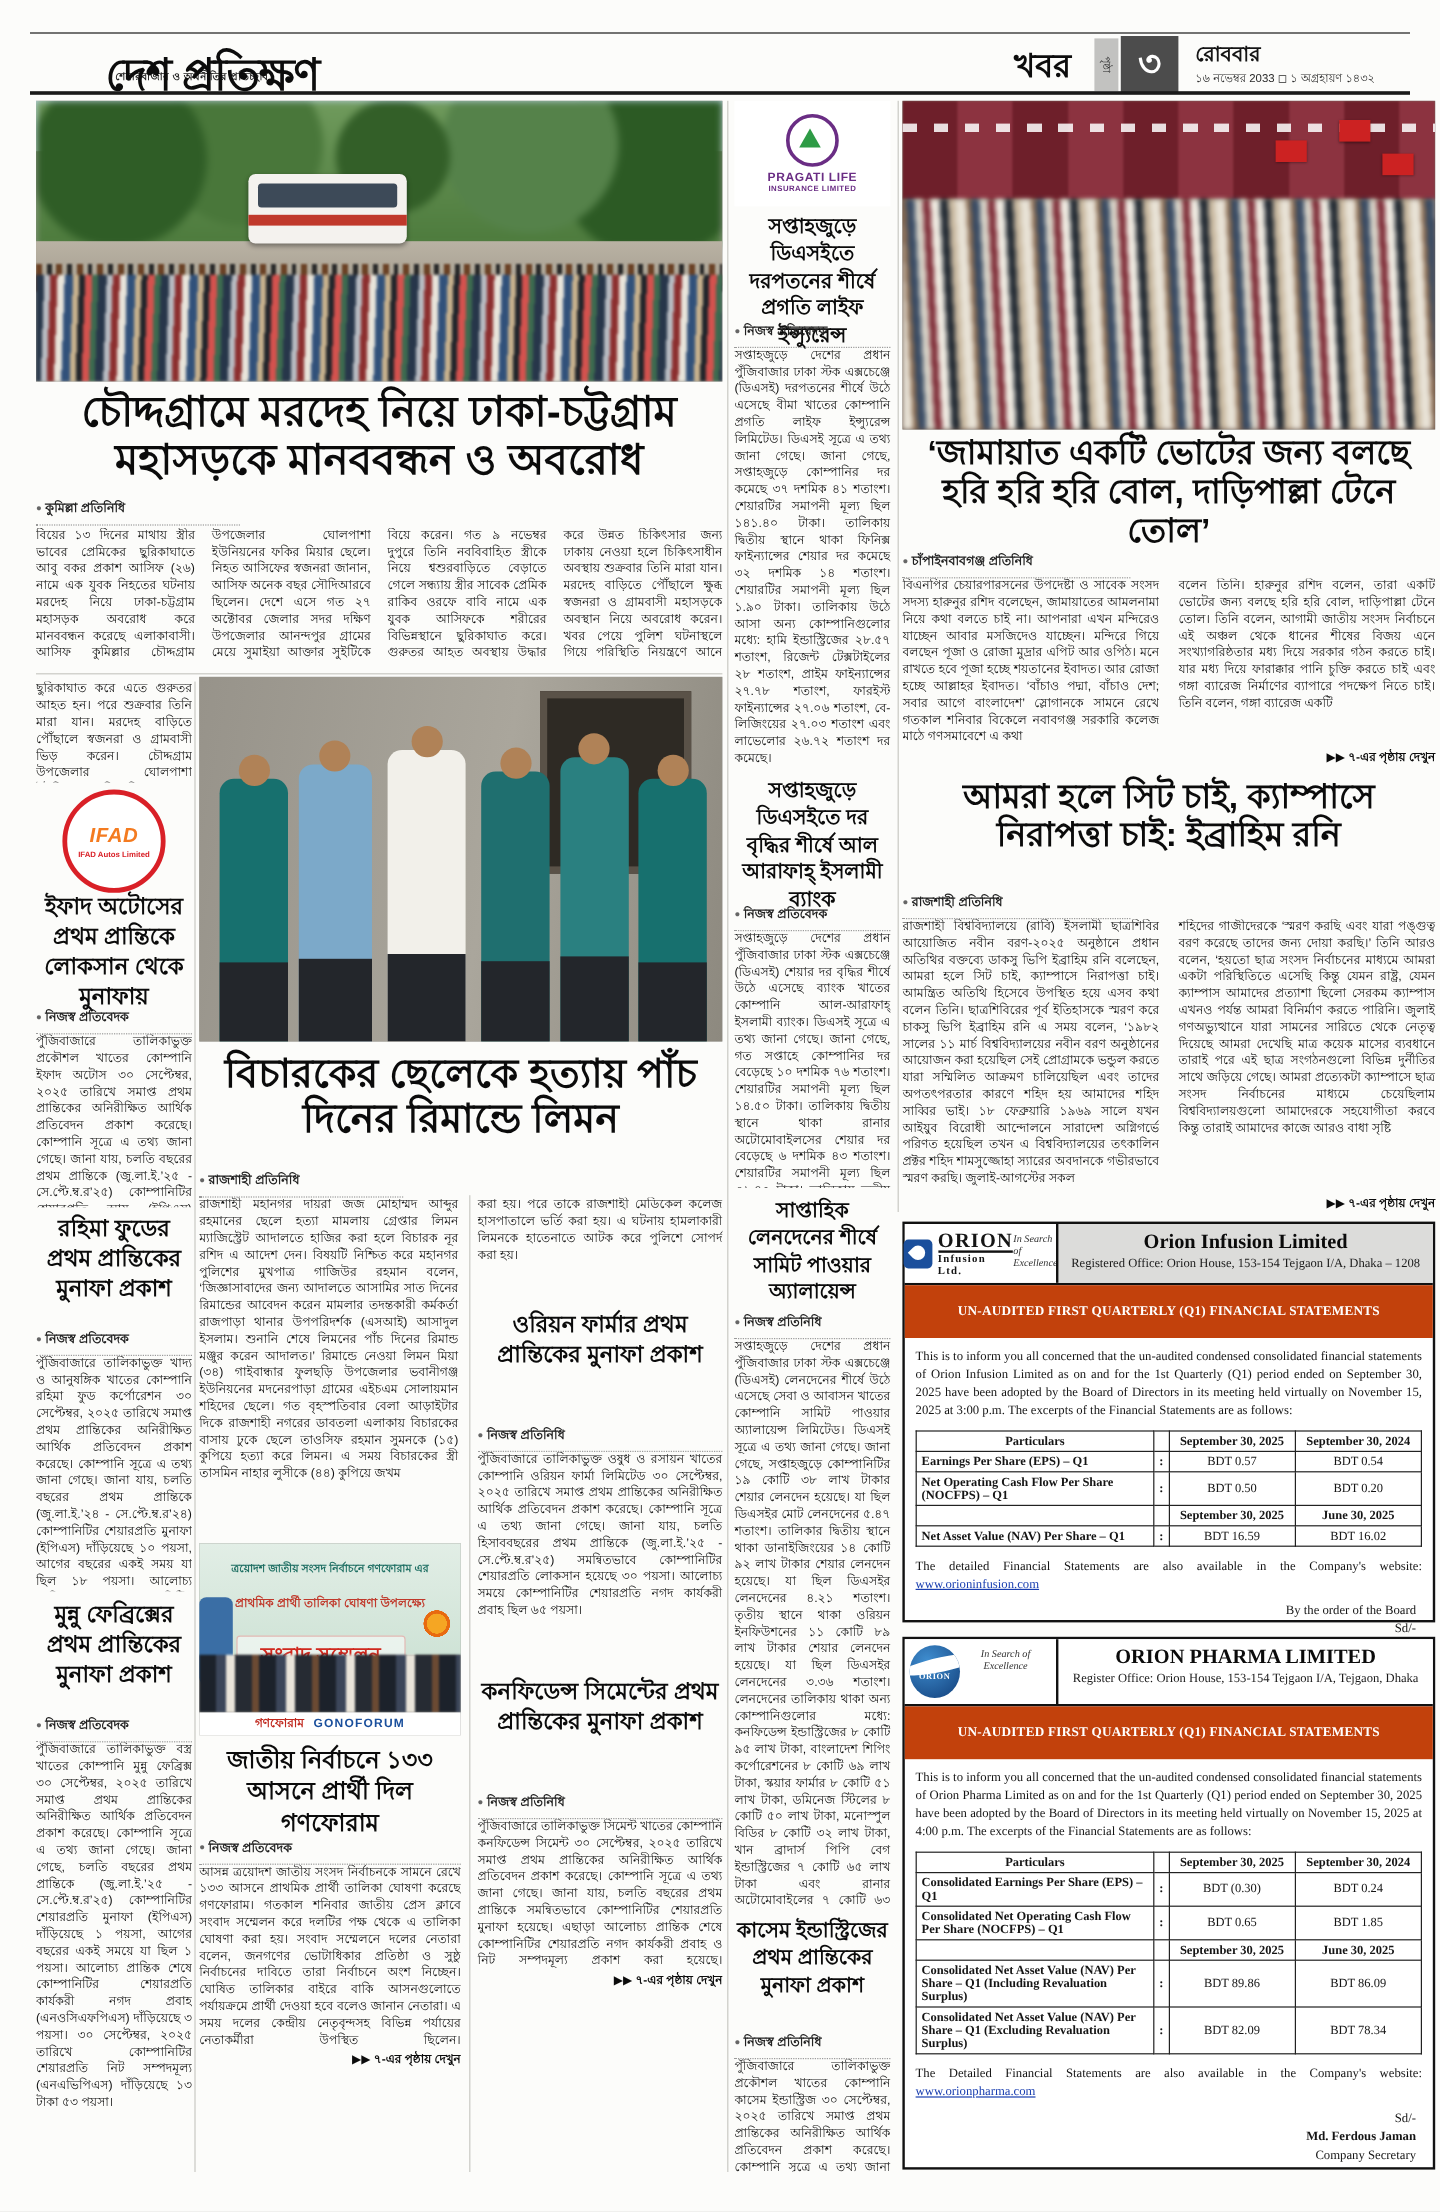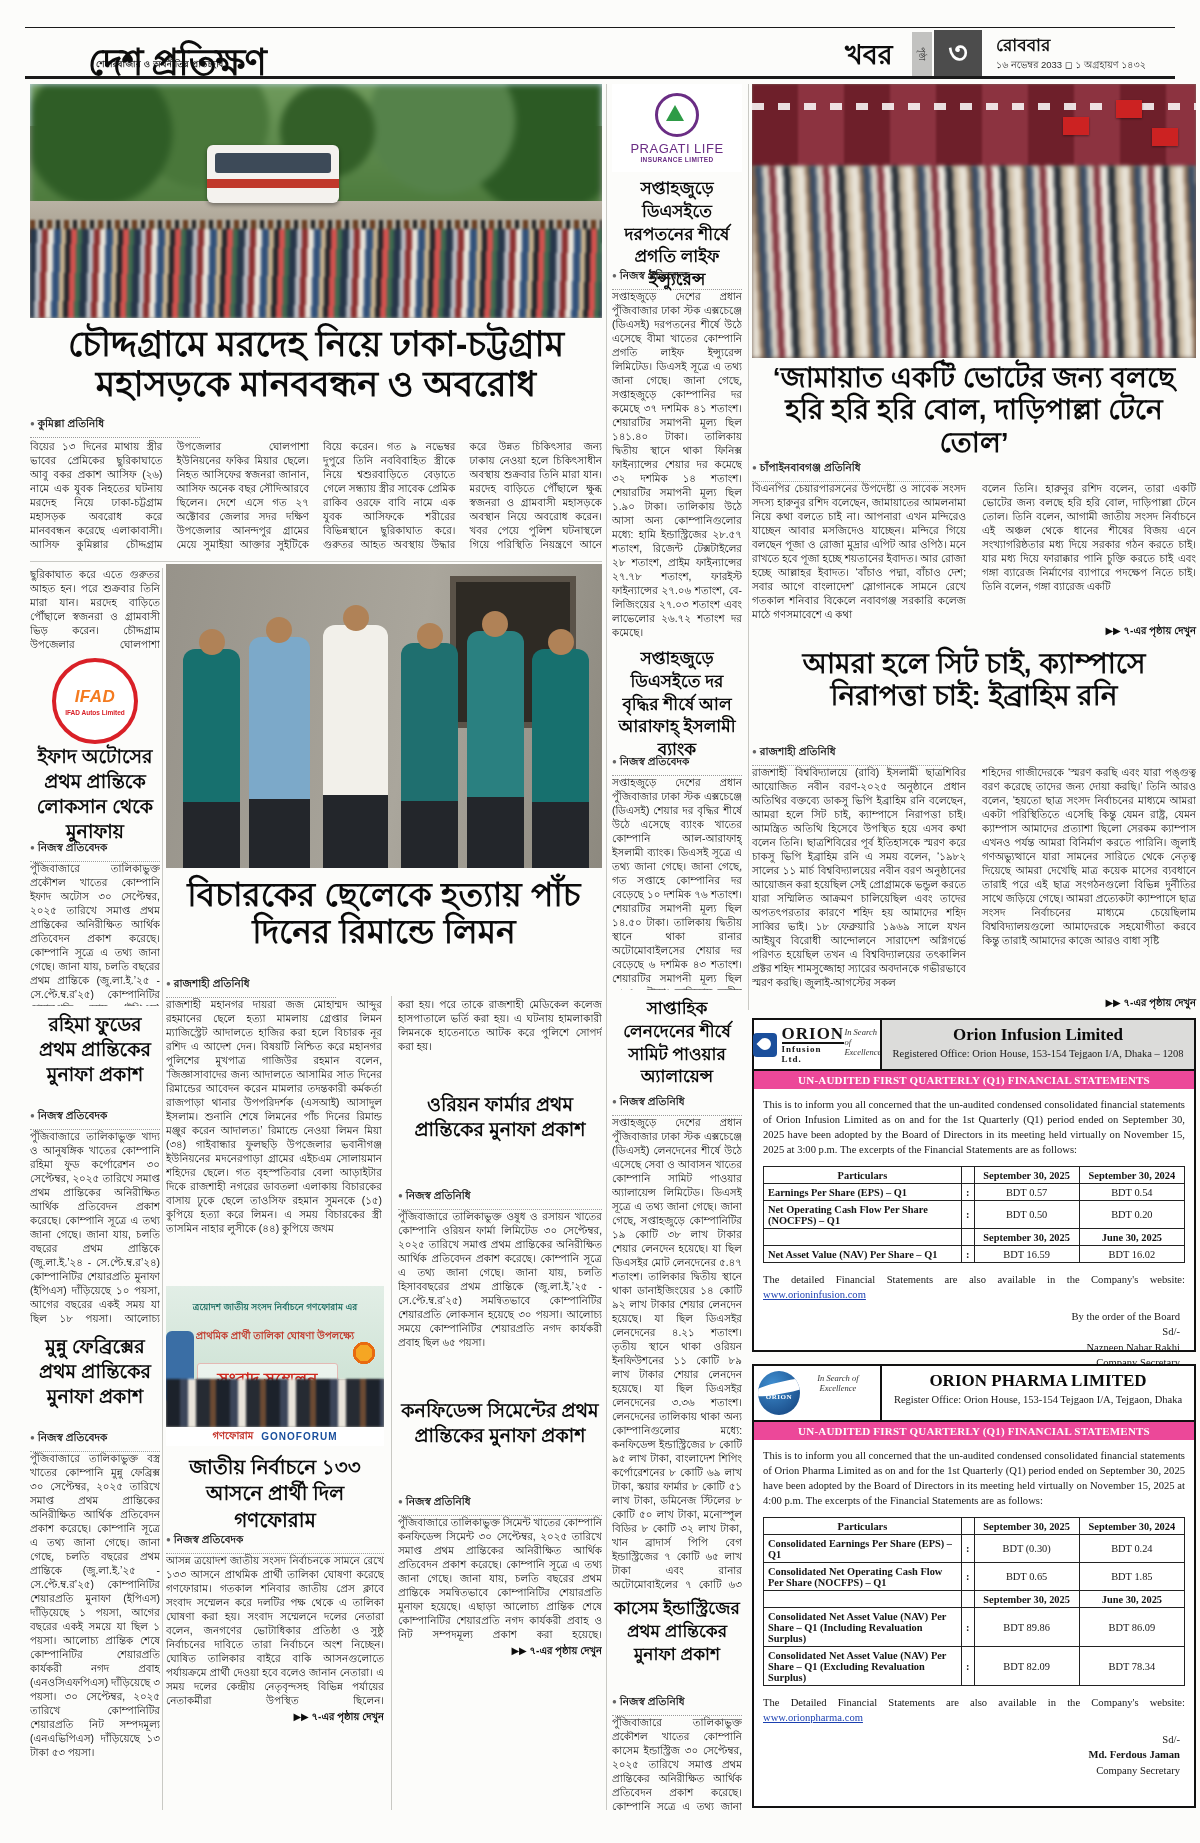--- a/index.html
+++ b/index.html
@@ -78,34 +78,34 @@
   .go-person{position:absolute;left:0;top:28%;width:13%;height:46%;background:#3a6ea5;border-radius:6px;}
   .go-people{top:58%;height:30%;filter:blur(1px);
     background:repeating-linear-gradient(90deg,#1c222b 0 14px,#3c465a 14px 22px,#e9e4da 22px 30px,#262b33 30px 44px,#6b4a33 44px 50px);}
   .go-caption{position:absolute;left:0;right:0;bottom:0;height:12%;background:#fff;display:flex;align-items:center;justify-content:center;gap:8px;}
   .go-cap-bn{font-size:10px;font-weight:800;color:#c0281e;}
   .go-cap-en{font-size:10px;font-weight:800;color:#1a4f9c;letter-spacing:1px;}
   
   .pragati-box{display:flex;flex-direction:column;align-items:center;justify-content:center;background:#fff;}
   .pragati-ring{width:38px;height:38px;border:3px solid #6a2d84;border-radius:50%;position:relative;}
   .pragati-ring::before{content:"";position:absolute;left:8px;top:9px;border-left:9px solid transparent;border-right:9px solid transparent;border-bottom:16px solid #2e9b46;}
-  .pragati-t1{margin-top:4px;font-size:13px;font-weight:400;color:#6a2d84;letter-spacing:.5px;}
+  .pragati-t1{margin-top:4px;font-size:10px;font-weight:700;color:#6a2d84;letter-spacing:.5px;}
   .pragati-t2{font-size:6.5px;font-weight:bold;color:#6a2d84;letter-spacing:.4px;}
   .ifad-circle{width:78px;height:78px;border:4px solid #d92027;border-radius:50%;margin:0 auto;
                display:flex;flex-direction:column;align-items:center;justify-content:center;background:#fff;}
   .ifad-brand{font-size:17px;font-weight:800;color:#f47b20;font-style:italic;letter-spacing:.5px;}
   .ifad-sub{font-size:6.5px;font-weight:bold;color:#d92027;margin-top:2px;}
   
   .fin-box{border:2.5px solid #111;background:#fff;font-family:"Liberation Serif","DejaVu Serif",serif;}
   .fin-head{display:flex;border-bottom:2px solid #111;}
   .fin-logo-cell{width:118px;padding:5px 4px;display:flex;flex-direction:row;justify-content:center;background:#fff;}
   .fin-title-cell{flex:1;background:#dcdcda;border-left:2px solid #111;text-align:center;padding:5px 4px;}
   .fin-title{font-size:17px;font-weight:bold;color:#0b0b0b;}
   .fin-addr{font-size:10.5px;color:#1a1a1a;margin-top:2px;line-height:1.3;}
-  .fin-bar{background:#ec4899;color:#fff;text-align:center;font-size:11px;font-weight:bold;padding:3px 0;letter-spacing:.2px;}
+  .fin-bar{background:#c2410c;color:#fff;text-align:center;font-size:11px;font-weight:bold;padding:16px 0;letter-spacing:.2px;}
   .fin-intro{font-size:10.6px;line-height:1.42;text-align:justify;padding:8px 9px 5px;}
   .fin-table{border-collapse:collapse;margin:4px 9px;width:calc(100% - 18px);font-size:10.4px;}
   .fin-table td,.fin-table th{border:1px solid #222;padding:2.5px 4px;vertical-align:middle;}
   .fin-table .lab{font-weight:bold;text-align:left;width:47%;}
   .fin-table .cc{width:8px;text-align:center;font-weight:bold;}
   .fin-table .val{text-align:center;width:25%;}
   .fin-table .hd{font-weight:bold;text-align:center;}
   .fin-foot{font-size:10.6px;line-height:1.4;padding:6px 9px 2px;text-align:justify;}
   .fin-link{color:#1a3fb0;text-decoration:underline;}
   .fin-sign{font-size:10.6px;text-align:right;padding:4px 14px 8px;line-height:1.45;}

